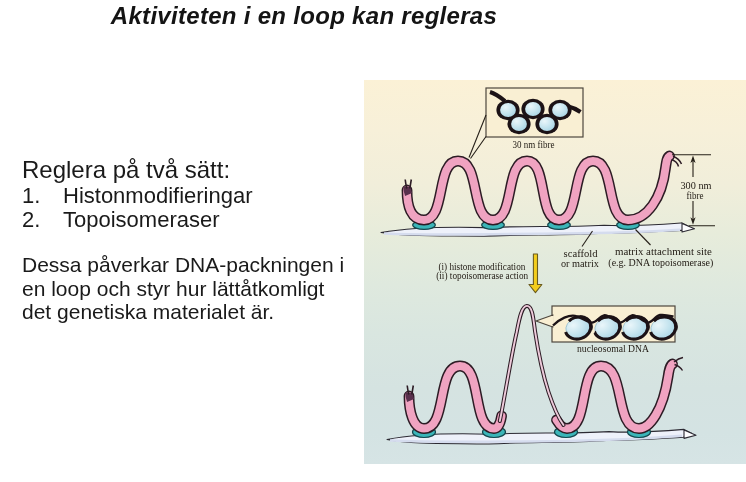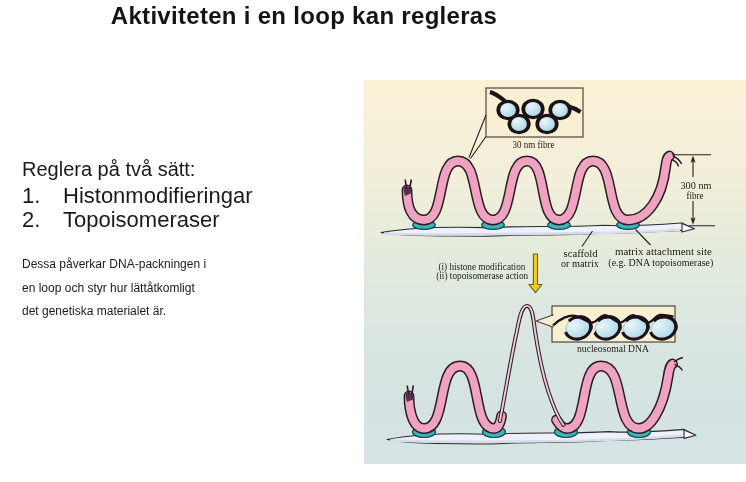--- a/index.html
+++ b/index.html
@@ -1,18 +1,18 @@
 <!DOCTYPE html>
 <html><head><meta charset="utf-8"><title>s</title><style>
 html,body{margin:0;padding:0;}
 body{width:746px;height:482px;background:#ffffff;font-family:"Liberation Sans",sans-serif;position:relative;overflow:hidden;}
-.title{position:absolute;left:0;top:2px;width:608px;text-align:center;font-weight:bold;font-size:24px;letter-spacing:0.3px;color:#141414;}
-.t1{position:absolute;left:22px;top:157px;font-size:20px;line-height:25px;color:#1a1a1a;}
+.title{position:absolute;left:0;top:2px;width:608px;text-align:center;font-weight:bold;font-size:24px;letter-spacing:0.3px;color:#141414;font-style:italic;}
+.t1{position:absolute;left:22px;top:157px;font-size:24px;line-height:25px;color:#1a1a1a;}
 .tlist{position:absolute;left:22px;top:184px;font-size:22px;line-height:24.3px;color:#1a1a1a;}
-.t2{position:absolute;left:22px;top:253px;font-size:12px;line-height:23.6px;color:#1a1a1a;}
+.t2{position:absolute;left:22px;top:253px;font-size:21px;line-height:23.6px;color:#1a1a1a;}
 .num{display:inline-block;width:41px;}
 .fig{position:absolute;left:364px;top:80px;width:399px;height:384px;background:linear-gradient(180deg,#fbf1d6 0%,#f7f0d9 13%,#f1eeda 27%,#e7ecdb 40%,#dfe9de 53%,#d9e6e0 66%,#d5e3e1 80%,#d4e3e3 92%,#d6e4e5 100%);}
 </style></head>
 <body>
 <div class="title">Aktiviteten i en loop kan regleras</div>
 <div class="t1">Reglera på två sätt:</div>
 <div class="tlist"><span class="num">1.</span>Histonmodifieringar<br><span class="num">2.</span>Topoisomeraser</div>
 <div class="t2">Dessa påverkar DNA-packningen i<br>en loop och styr hur lättåtkomligt<br>det genetiska materialet är.</div>
 <div class="fig"><svg width="368" height="384" viewBox="0 0 368 384">
 <path d="M 17 152.5 C 45 147.8, 80 146.5, 120 147.6 C 160 145.8, 200 147.3, 240 145.2 C 268 146.6, 292 144.8, 318 142.9 L 325.5 146.8 L 317.5 150.4 C 292 151.4, 268 153.5, 240 153.1 C 200 155.6, 160 154.3, 120 156.2 C 80 155.6, 45 157.2, 17 152.5 Z" fill="#eef1fa" stroke="#2c2a33" stroke-width="1.1" stroke-linejoin="round"></path>

